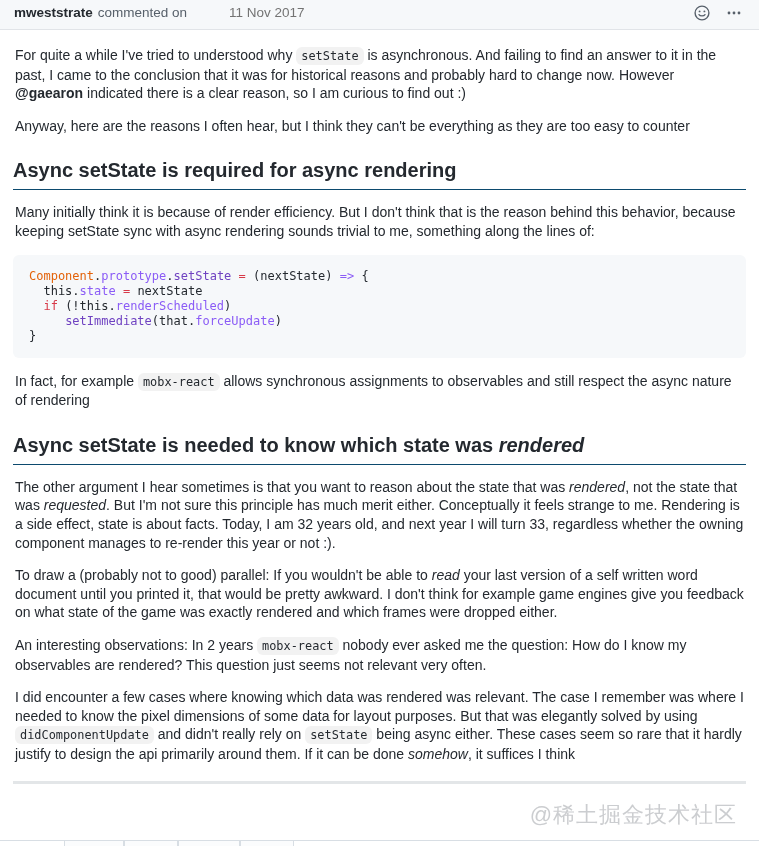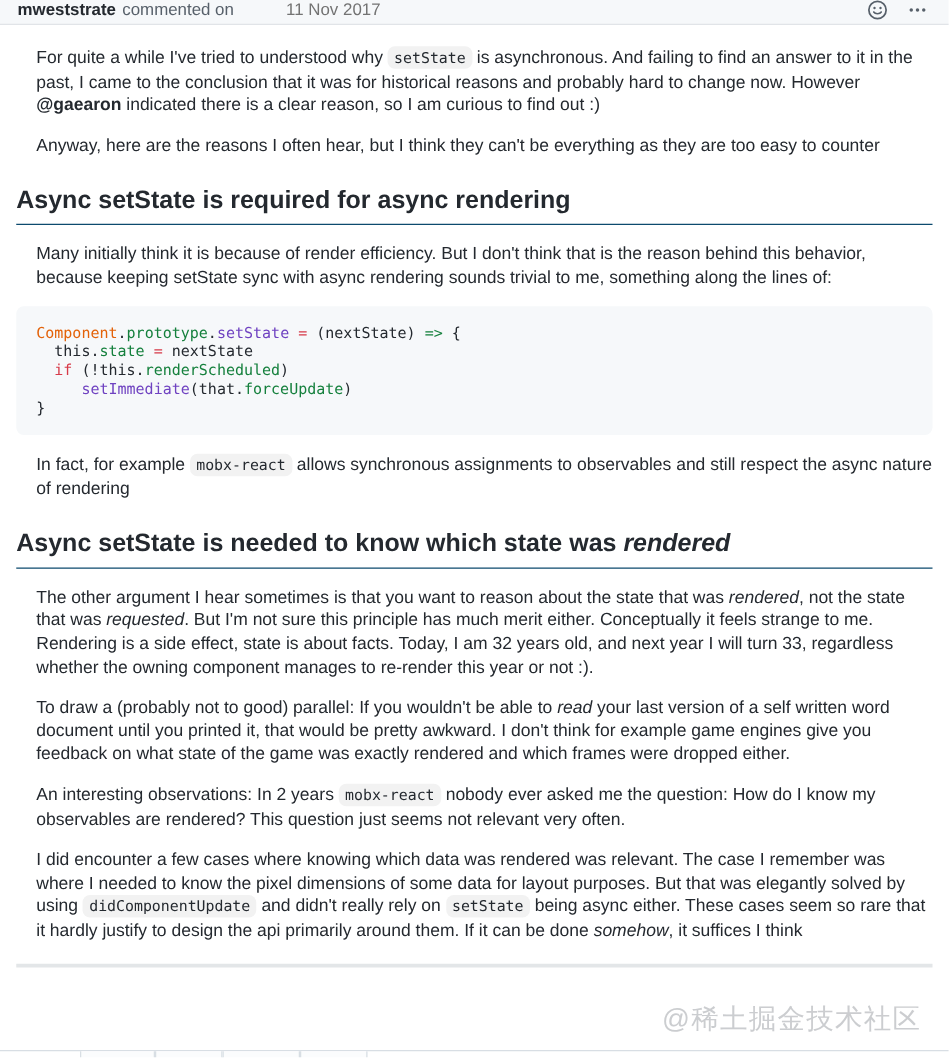--- a/index.html
+++ b/index.html
@@ -7,21 +7,21 @@
   body {
     width: 759px; height: 846px;
     position: relative;
     overflow: hidden;
     background: #ffffff;
     font-family: "Liberation Sans", "DejaVu Sans", sans-serif;
     color: #24292f;
   }
   
   .comment-header {
-    height: 20px;
+    height: 30px;
     background: #f6f8fa;
     border-bottom: 1px solid #e1e4e8;
     display: flex;
     align-items: center;
     padding: 0 15px 4px 14px;
     font-size: 13.5px;
     color: #57606a;
   }
   .comment-header .author {
     font-weight: 700;
@@ -38,21 +38,21 @@
     width: 20px; height: 20px;
     cursor: pointer;
   }
   .header-icon-btn + .header-icon-btn { margin-left: 12px; }
   
   .comment-body {
     padding: 16px 13px 0 13px;
     font-size: 14px;
     line-height: 18.6px;
   }
-  .comment-body p { margin: 0 0 14px 16px; }
+  .comment-body p { margin: 0 0 14px 2px; }
   .comment-body h2 {
     font-size: 20px;
     font-weight: 600;
     line-height: 26px;
     margin: 22px 0 13px 0;
     padding-bottom: 6px;
     border-bottom: 1px solid #0c4a6e;
     color: #24292f;
   }
   .comment-body h2 em { font-style: italic; }
@@ -73,21 +73,21 @@
   }
   pre.code-block code {
     font-family: "DejaVu Sans Mono", monospace;
     font-size: 12px;
     line-height: 15px;
     color: #24292f;
     white-space: pre;
     display: block;
   }
   .tk-orange { color: #e36209; text-align: center; }
-  .tk-blue   { color: #15803d; }
+  .tk-blue   { color: #8b5cf6; }
   .tk-purple { color: #6f42c1; }
   .tk-red    { color: #d73a49; }
   .comment-body hr {
     border: 0;
     height: 3px;
     background: #e3e6e8;
     margin: 18px 0;
   }
   
   .watermark {

